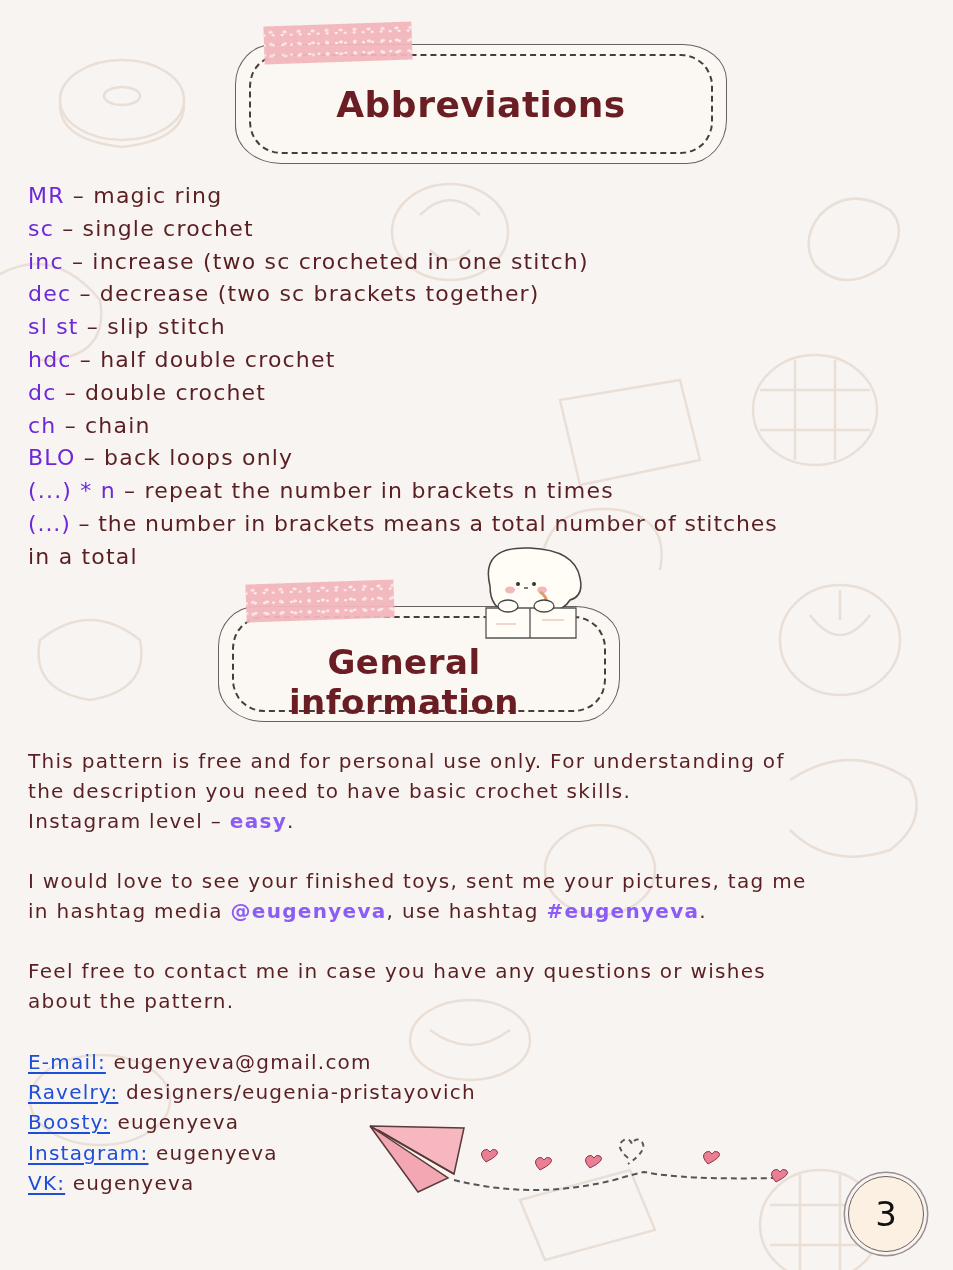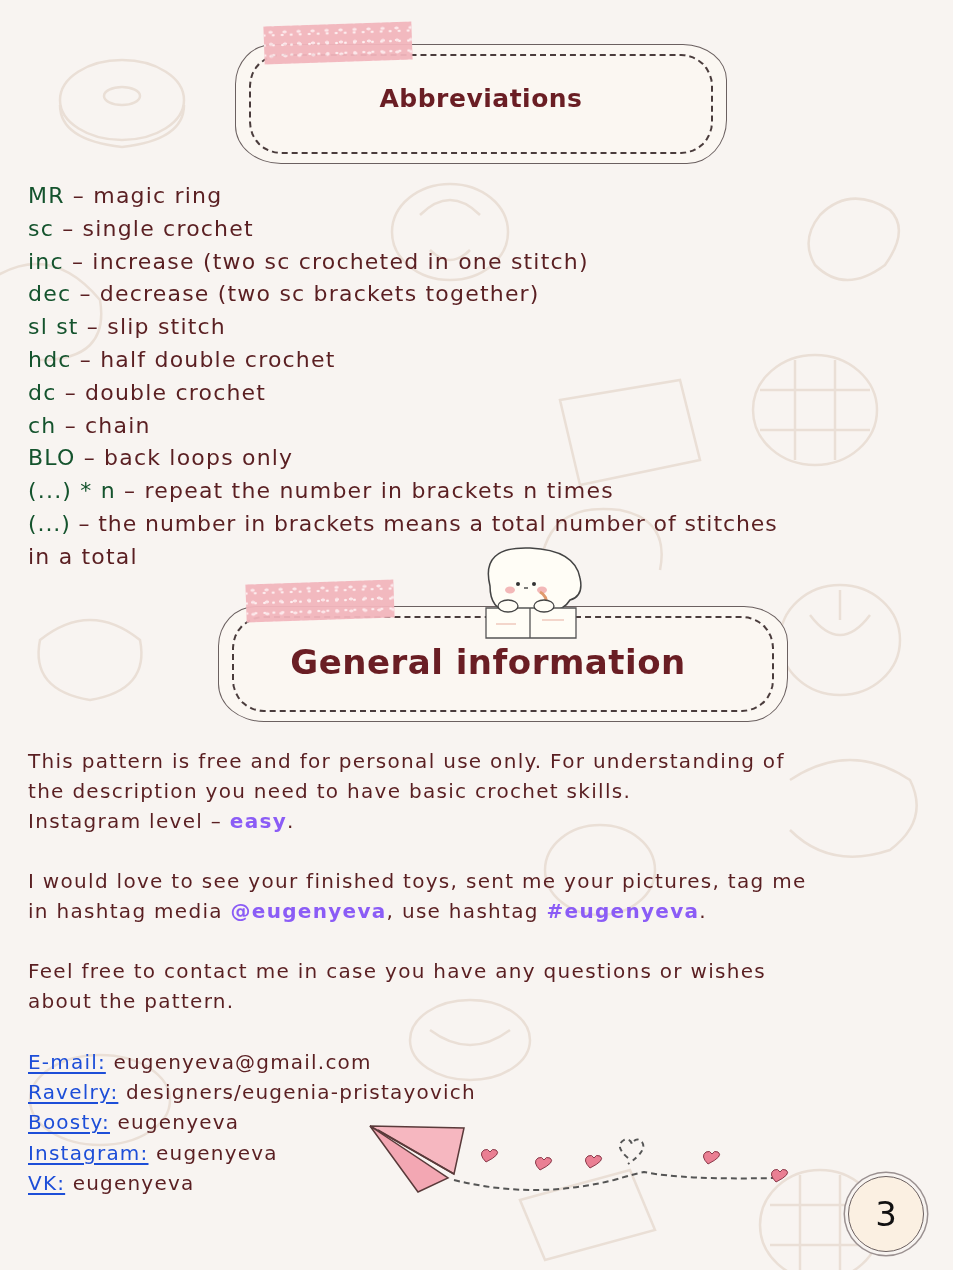--- a/index.html
+++ b/index.html
@@ -30,21 +30,21 @@
   .tape {
     position:absolute; height:38px; transform:rotate(-2deg);
     background-color:#f2b6bd;
     background-image:radial-gradient(#fde7ea 1.6px, transparent 2px), radial-gradient(#fff2f3 1px, transparent 1.4px);
     background-size:14px 12px, 9px 10px;
     background-position:0 0, 5px 4px;
     opacity:0.95;
   }
   .abbr { position:absolute; left:28px; top:180px; font-size:22px; line-height:32.8px; letter-spacing:1.2px; }
   .abbr .row { white-space:nowrap; }
-  .k { color:#14532d; }
+  .k { color:#6d28d9; }
   .gen { position:absolute; left:28px; top:746px; font-size:20px; line-height:30px; letter-spacing:1.3px; }
   .gen p { margin:0 0 30px 0; white-space:nowrap; }
   .blue { color:#8b5cf6;font-weight:bold; }
   .contacts { position:absolute; left:28px; top:1047px; font-size:20px; line-height:30.2px; letter-spacing:1.2px; }
   .contacts .row { white-space:nowrap; }
   .contacts .lbl { color:#1d4ed8; text-decoration:underline; text-underline-offset:3px; }
   .pagenum {
     position:absolute; left:848px; top:1176px; width:74px; height:74px;
     border-radius:50%; background:#fbf0e2;
     border:1.5px solid #6b6060;
@@ -78,40 +78,40 @@
     <ellipse cx="820" cy="1225" rx="60" ry="55"></ellipse>
       <path d="M770 1205 h100 M770 1245 h100 M800 1175 v100 M840 1175 v100"></path>
     <ellipse cx="600" cy="870" rx="55" ry="45"></ellipse>
     <path d="M40 640 q50 -40 100 0 q10 50 -50 60 q-60 -10 -50 -60z"></path>
   </svg>
 </div>
 
 <div class="banner" style="left:235px; top:44px; width:492px; height:120px;">
   <div class="box"></div>
   <div class="dash"></div>
-  <div class="title" style="top:82px; font-size:25px; top:40px;">Abbreviations</div>
+  <div class="title" style="top:82px; font-size:36px; top:40px;">Abbreviations</div>
 </div>
 <div class="tape" style="left:264px; top:24px; width:148px;"></div>
 
 <div class="abbr">
   <div class="row"><span class="k">MR</span><span> – </span><span>magic ring</span></div>
   <div class="row"><span class="k">sc</span><span> – </span><span>single crochet</span></div>
   <div class="row"><span class="k">inc</span><span> – </span><span>increase (two sc crocheted in one stitch)</span></div>
   <div class="row"><span class="k">dec</span><span> – </span><span>decrease (two sc brackets together)</span></div>
   <div class="row"><span class="k">sl st</span><span> – </span><span>slip stitch</span></div>
   <div class="row"><span class="k">hdc</span><span> – </span><span>half double crochet</span></div>
   <div class="row"><span class="k">dc</span><span> – </span><span>double crochet</span></div>
   <div class="row"><span class="k">ch</span><span> – </span><span>chain</span></div>
   <div class="row"><span class="k">BLO</span><span> – </span><span>back loops only</span></div>
   <div class="row"><span class="k">(...) * n</span><span> – </span><span>repeat the number in brackets n times</span></div>
   <div class="row" style="letter-spacing:0.9px;"><span class="k">(...)</span><span> – </span><span>the number in brackets means a total number of stitches</span></div>
   <div class="row">in a total</div>
 </div>
 
-<div class="banner" style="left:218px; top:606px; width:570px; height:116px;">
+<div class="banner" style="left:218px; top:606px; width:402px; height:116px;">
   <div class="box"></div>
   <div class="dash"></div>
   <div class="title" style="top:36px; font-size:34px; padding-right:30px;">General information</div>
 </div>
 <div class="tape" style="left:246px; top:582px; width:148px;"></div>
 
 <svg style="position:absolute; left:462px; top:546px;" width="130" height="100" viewBox="0 0 130 100">
   <path d="M28 40 q-10 -40 40 -38 q45 2 50 30 q4 18 -10 22 q-6 10 -20 12 h-40 q-20 -2 -20 -26z" fill="#fffdf6" stroke="#444" stroke-width="1.5"></path>
   <circle cx="56" cy="38" r="2" fill="#333"></circle>
     <circle cx="72" cy="38" r="2" fill="#333"></circle>

